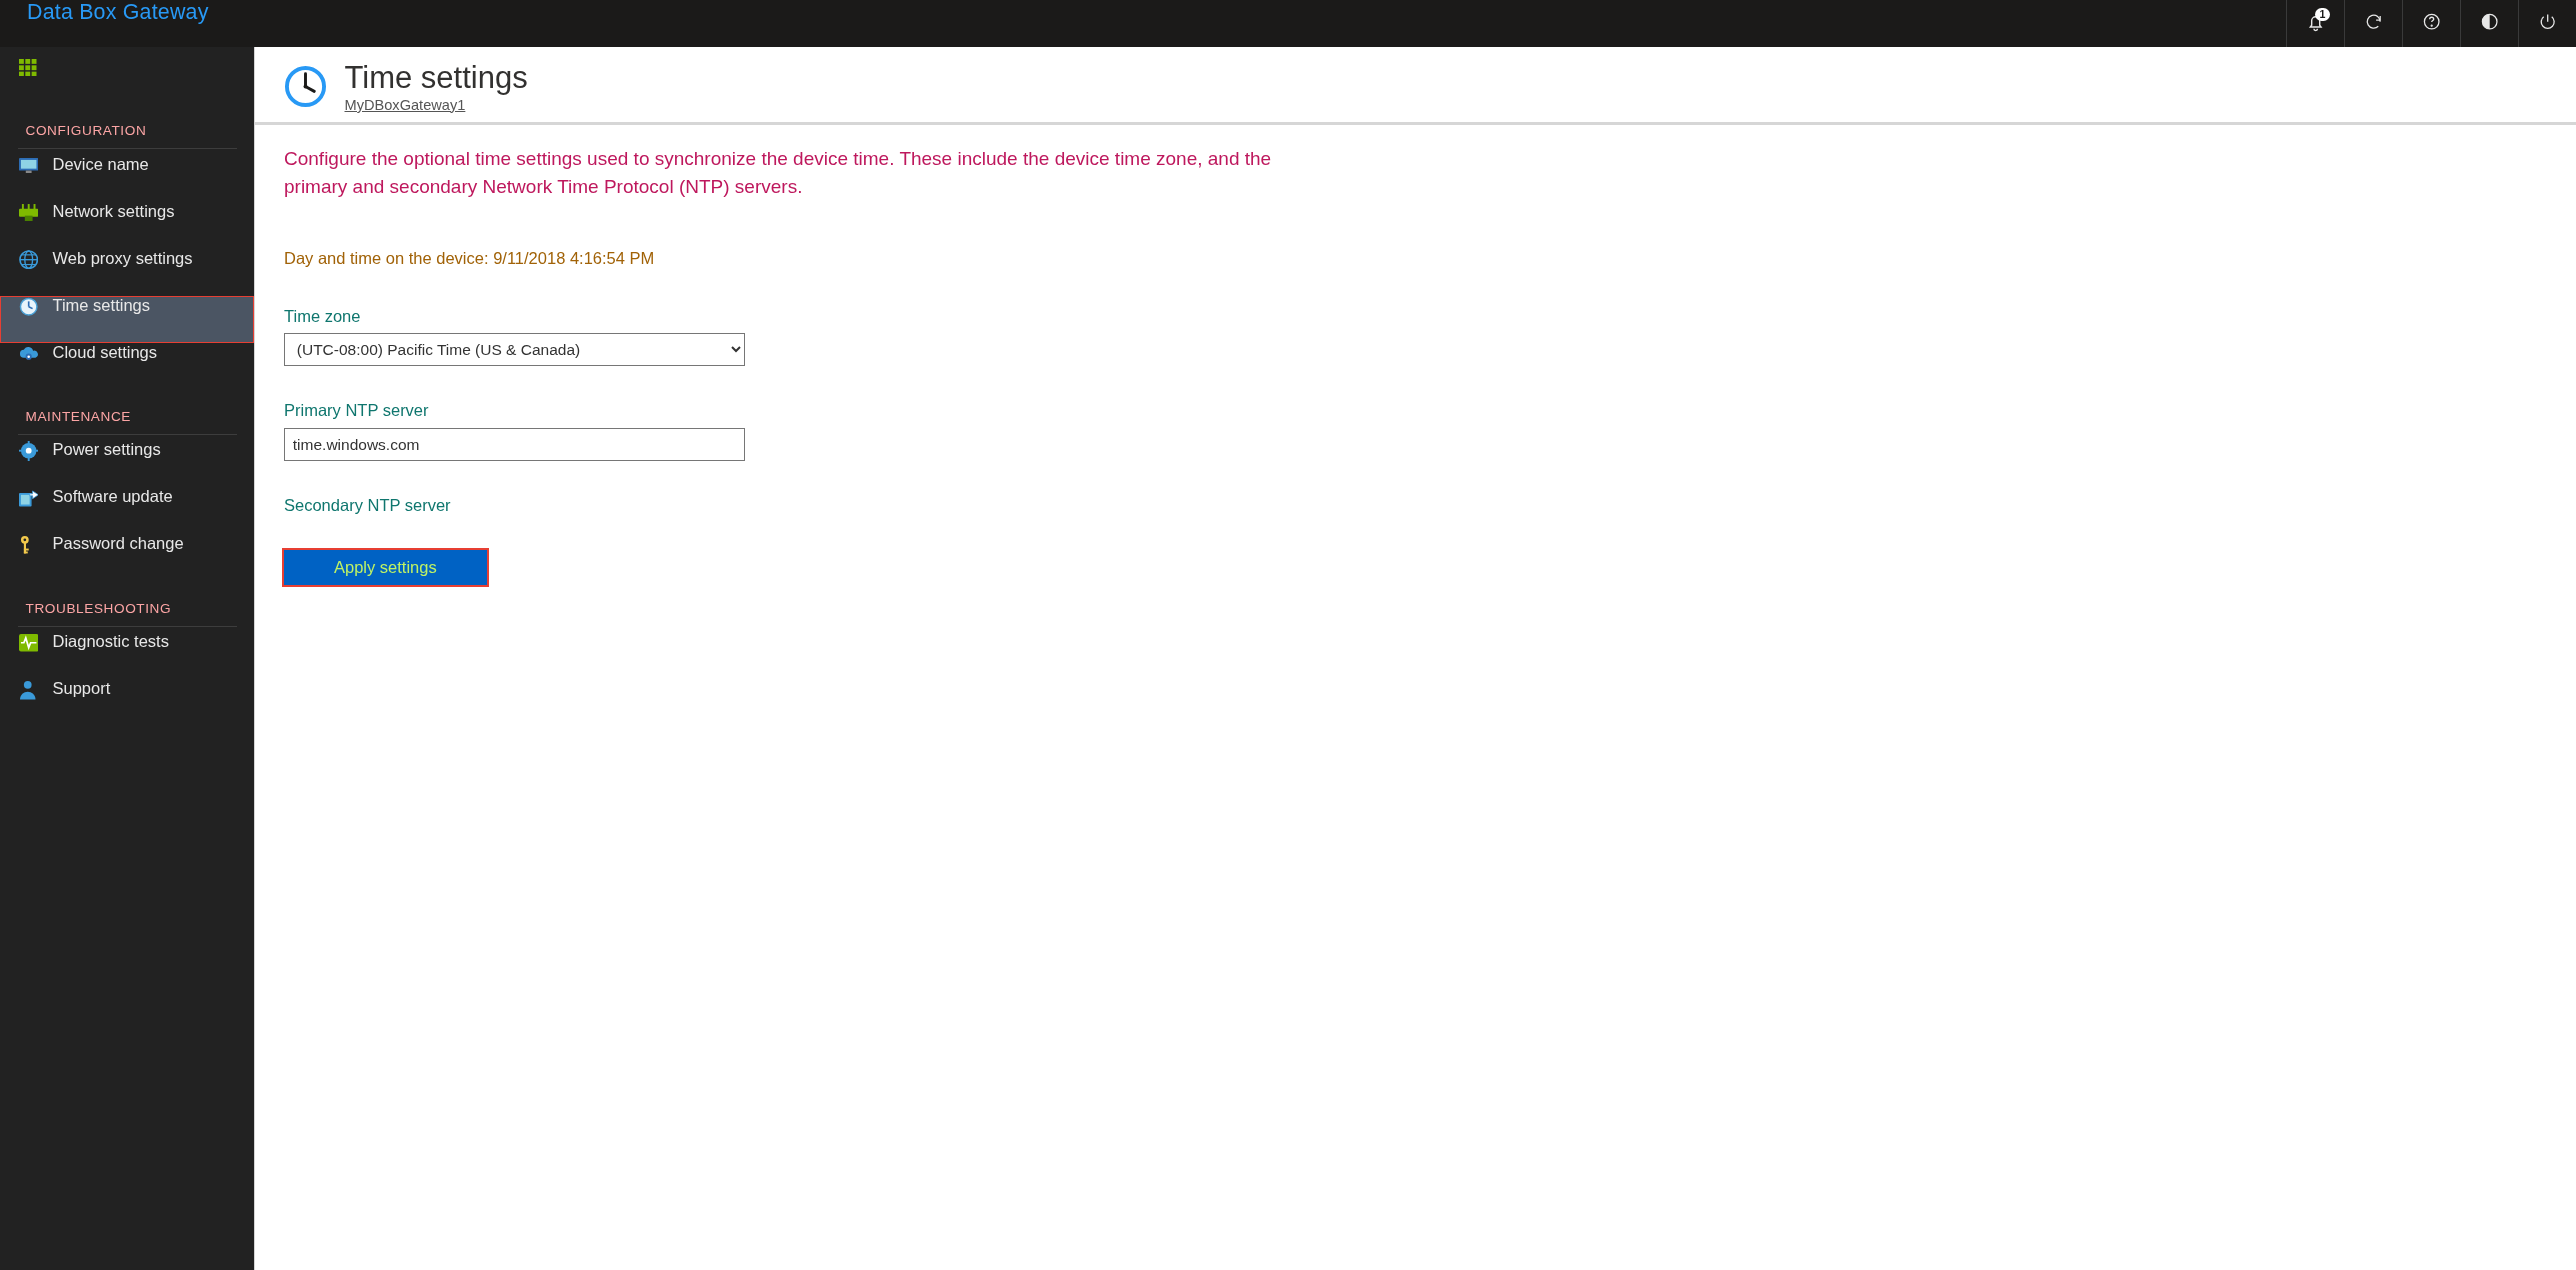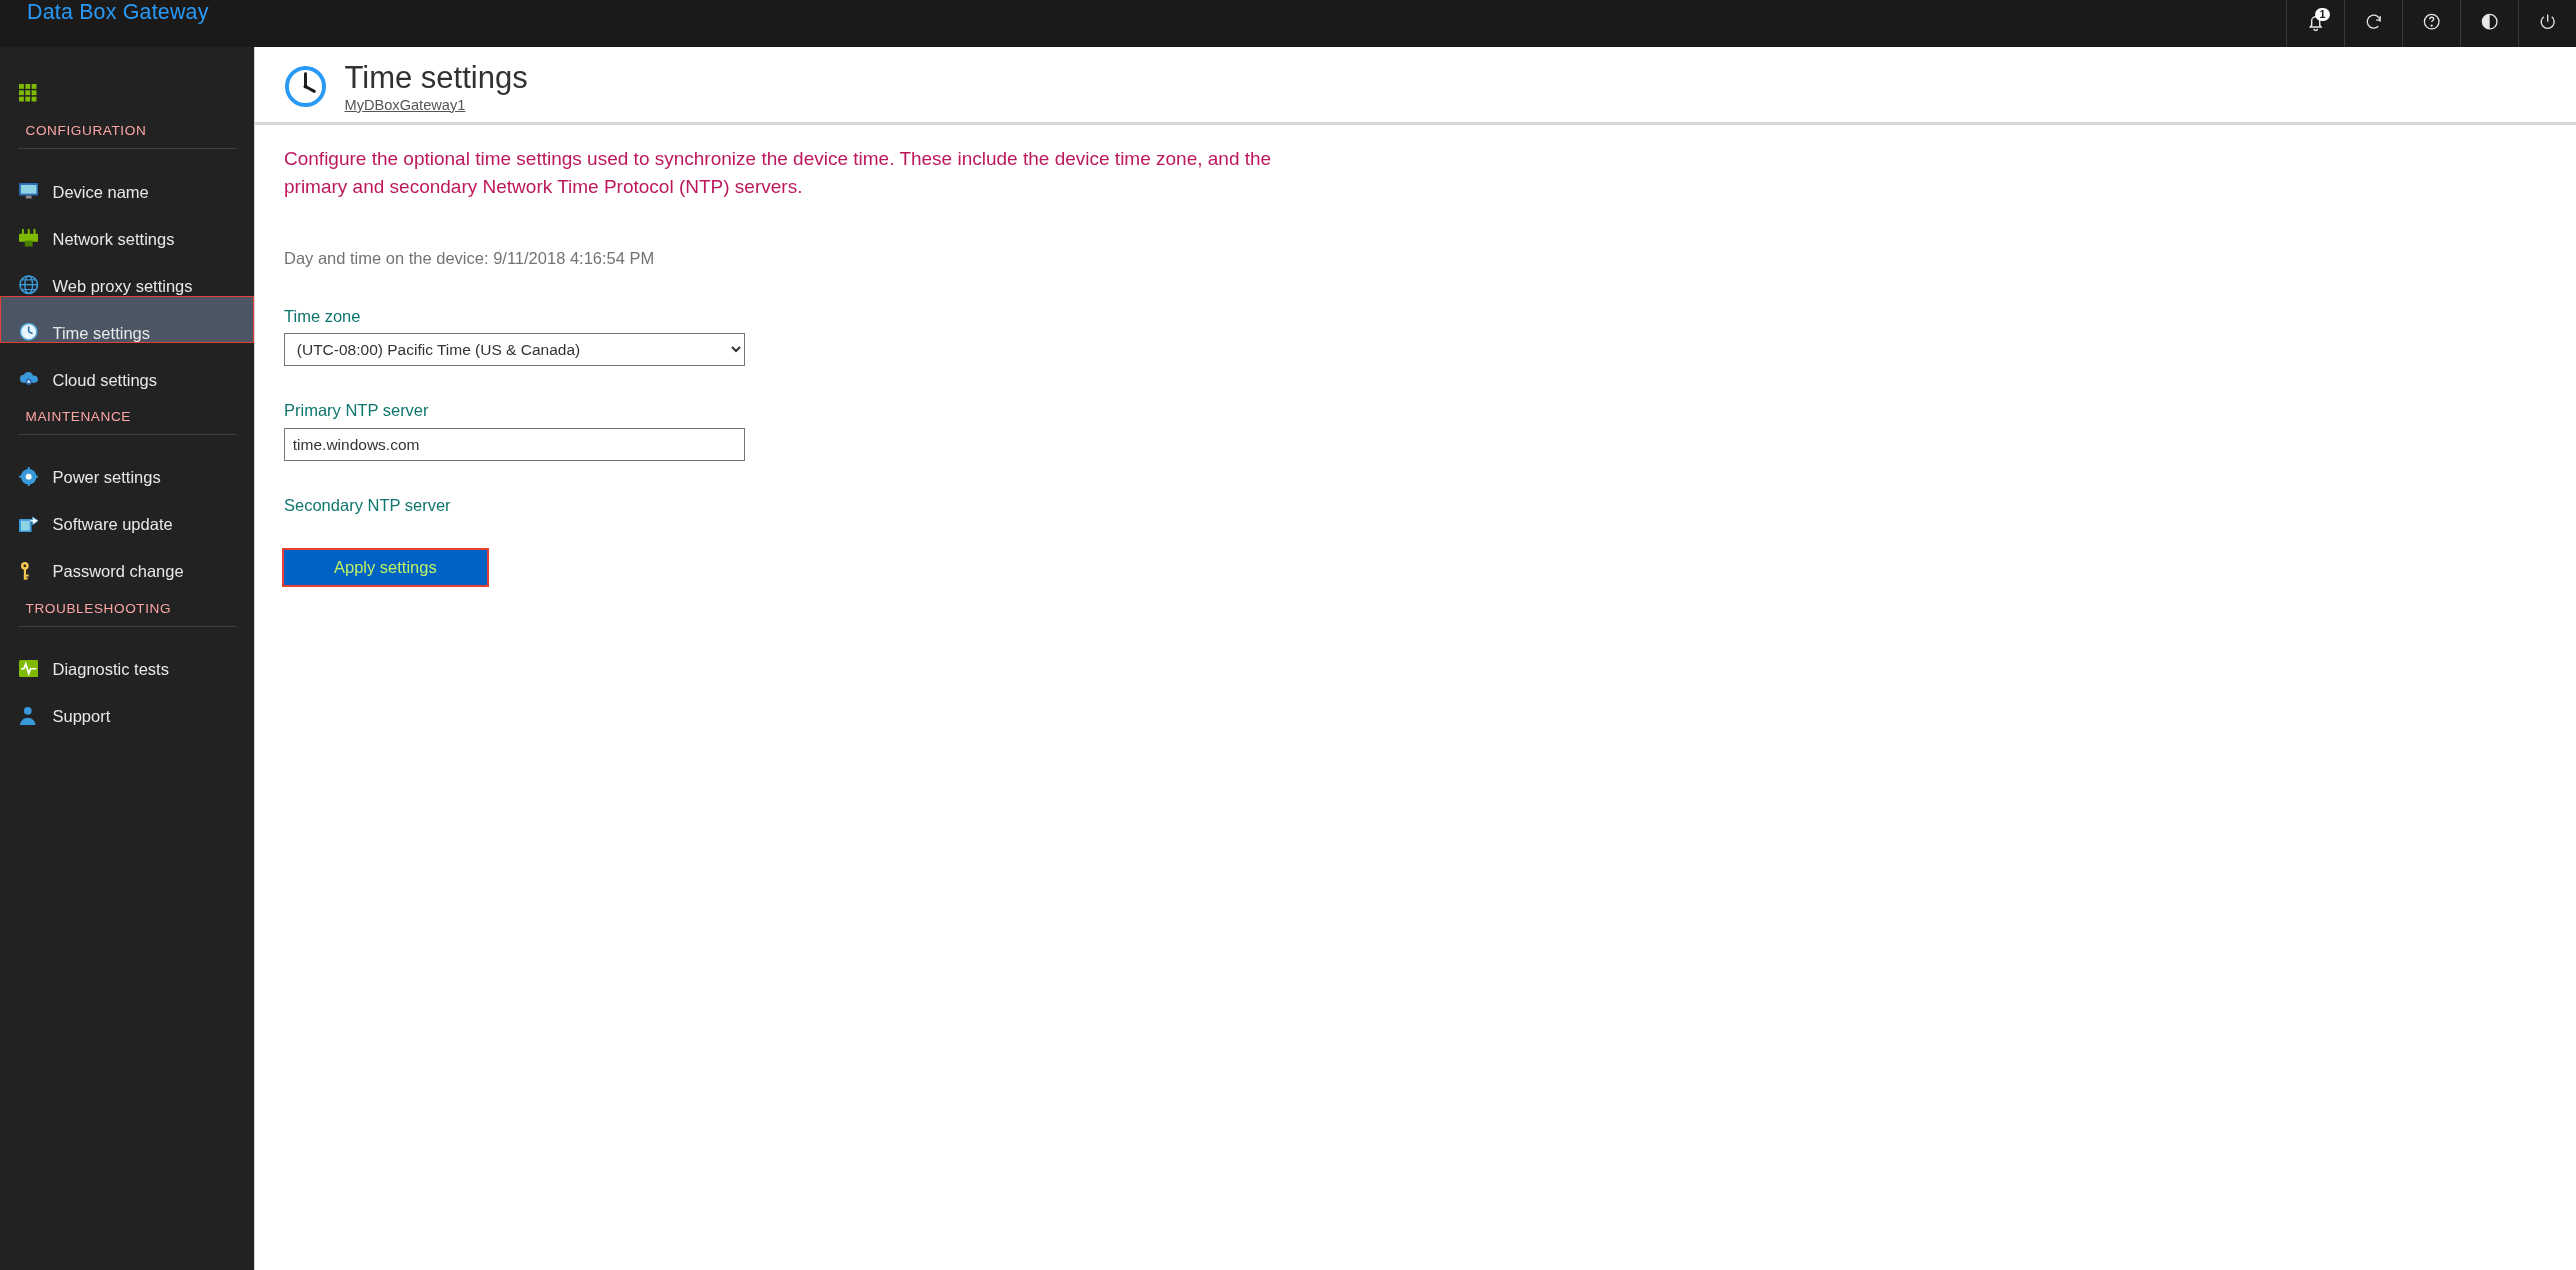--- a/index.html
+++ b/index.html
@@ -60,21 +60,21 @@
   .sidebar {
     width: 254px;
     background: #222222;
     color: #e8e8e8;
     padding: 9.7px 0 19.4px 0;
     overflow-y: auto;
     flex-shrink: 0;
   }
   .sidebar .item {
     display: flex;
-    align-items: flex-end;
+    align-items: flex-start;
     height: 47px;
     padding: 0 17.5px;
     gap: 13.6px;
     cursor: pointer;
     font-size: 16.5px;
     position: relative;
   }
   .sidebar .item.selected {
     background: #4b5563;
     outline: 1.9px solid #e73f33;
@@ -141,21 +141,21 @@
     max-width: 1068px;
   }
   .content .intro {
     font-size: 19px;
     color: #be185d;
     line-height: 1.5;
     margin-bottom: 47px;
   }
   .content .device-time {
     font-size: 16.5px;
-    color: #737373;
+    color: #a16207;
     margin-bottom: 39px;
     margin-top: 41px;
   }
   .field { margin-bottom: 35px; }
   .field label {
     display: block;
     font-size: 16.5px;
     color: #0f766e;
     margin-bottom: 7.8px;
   }

